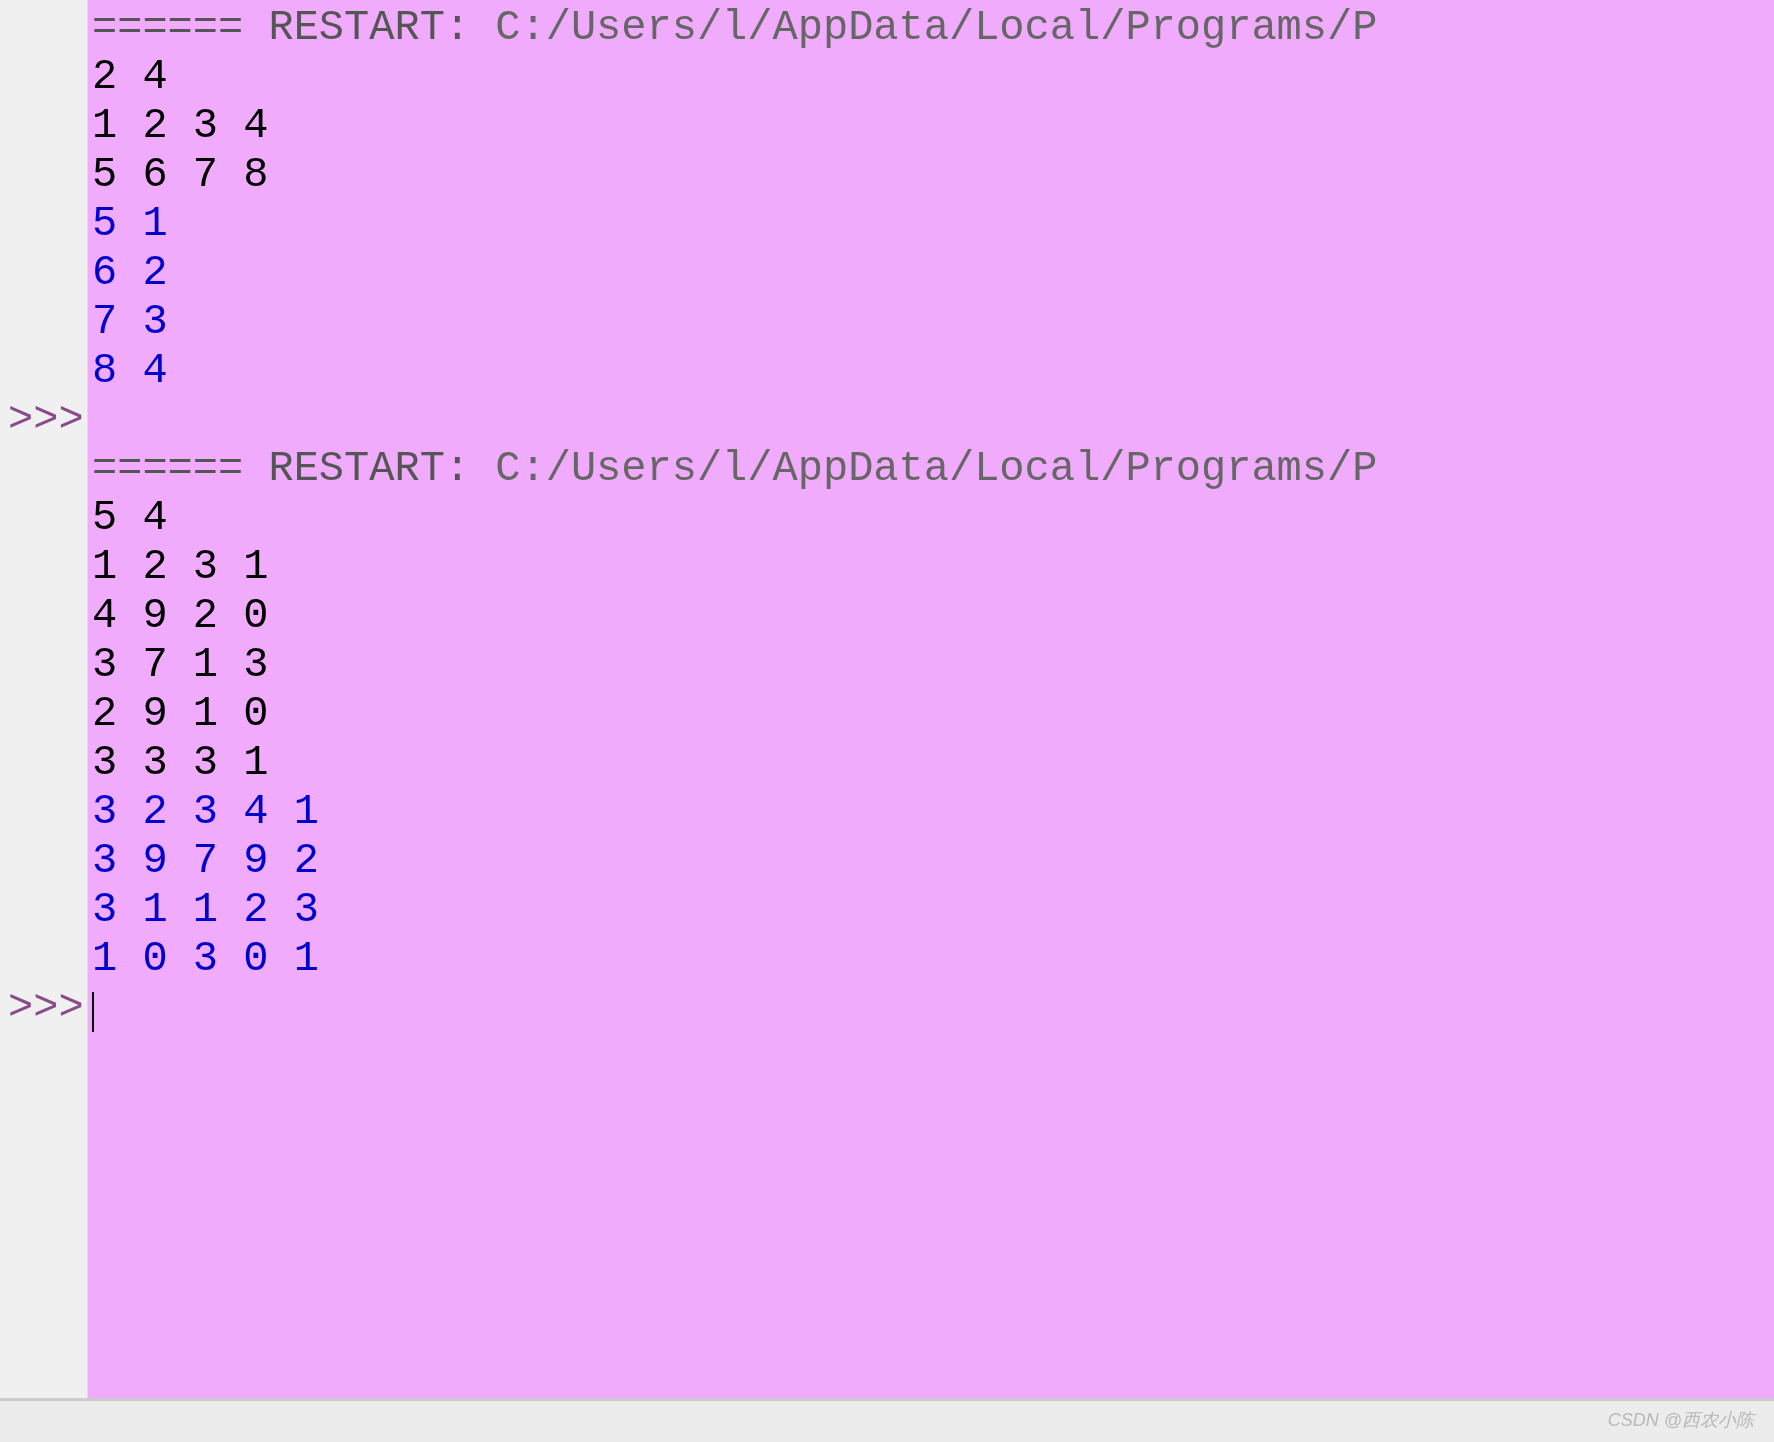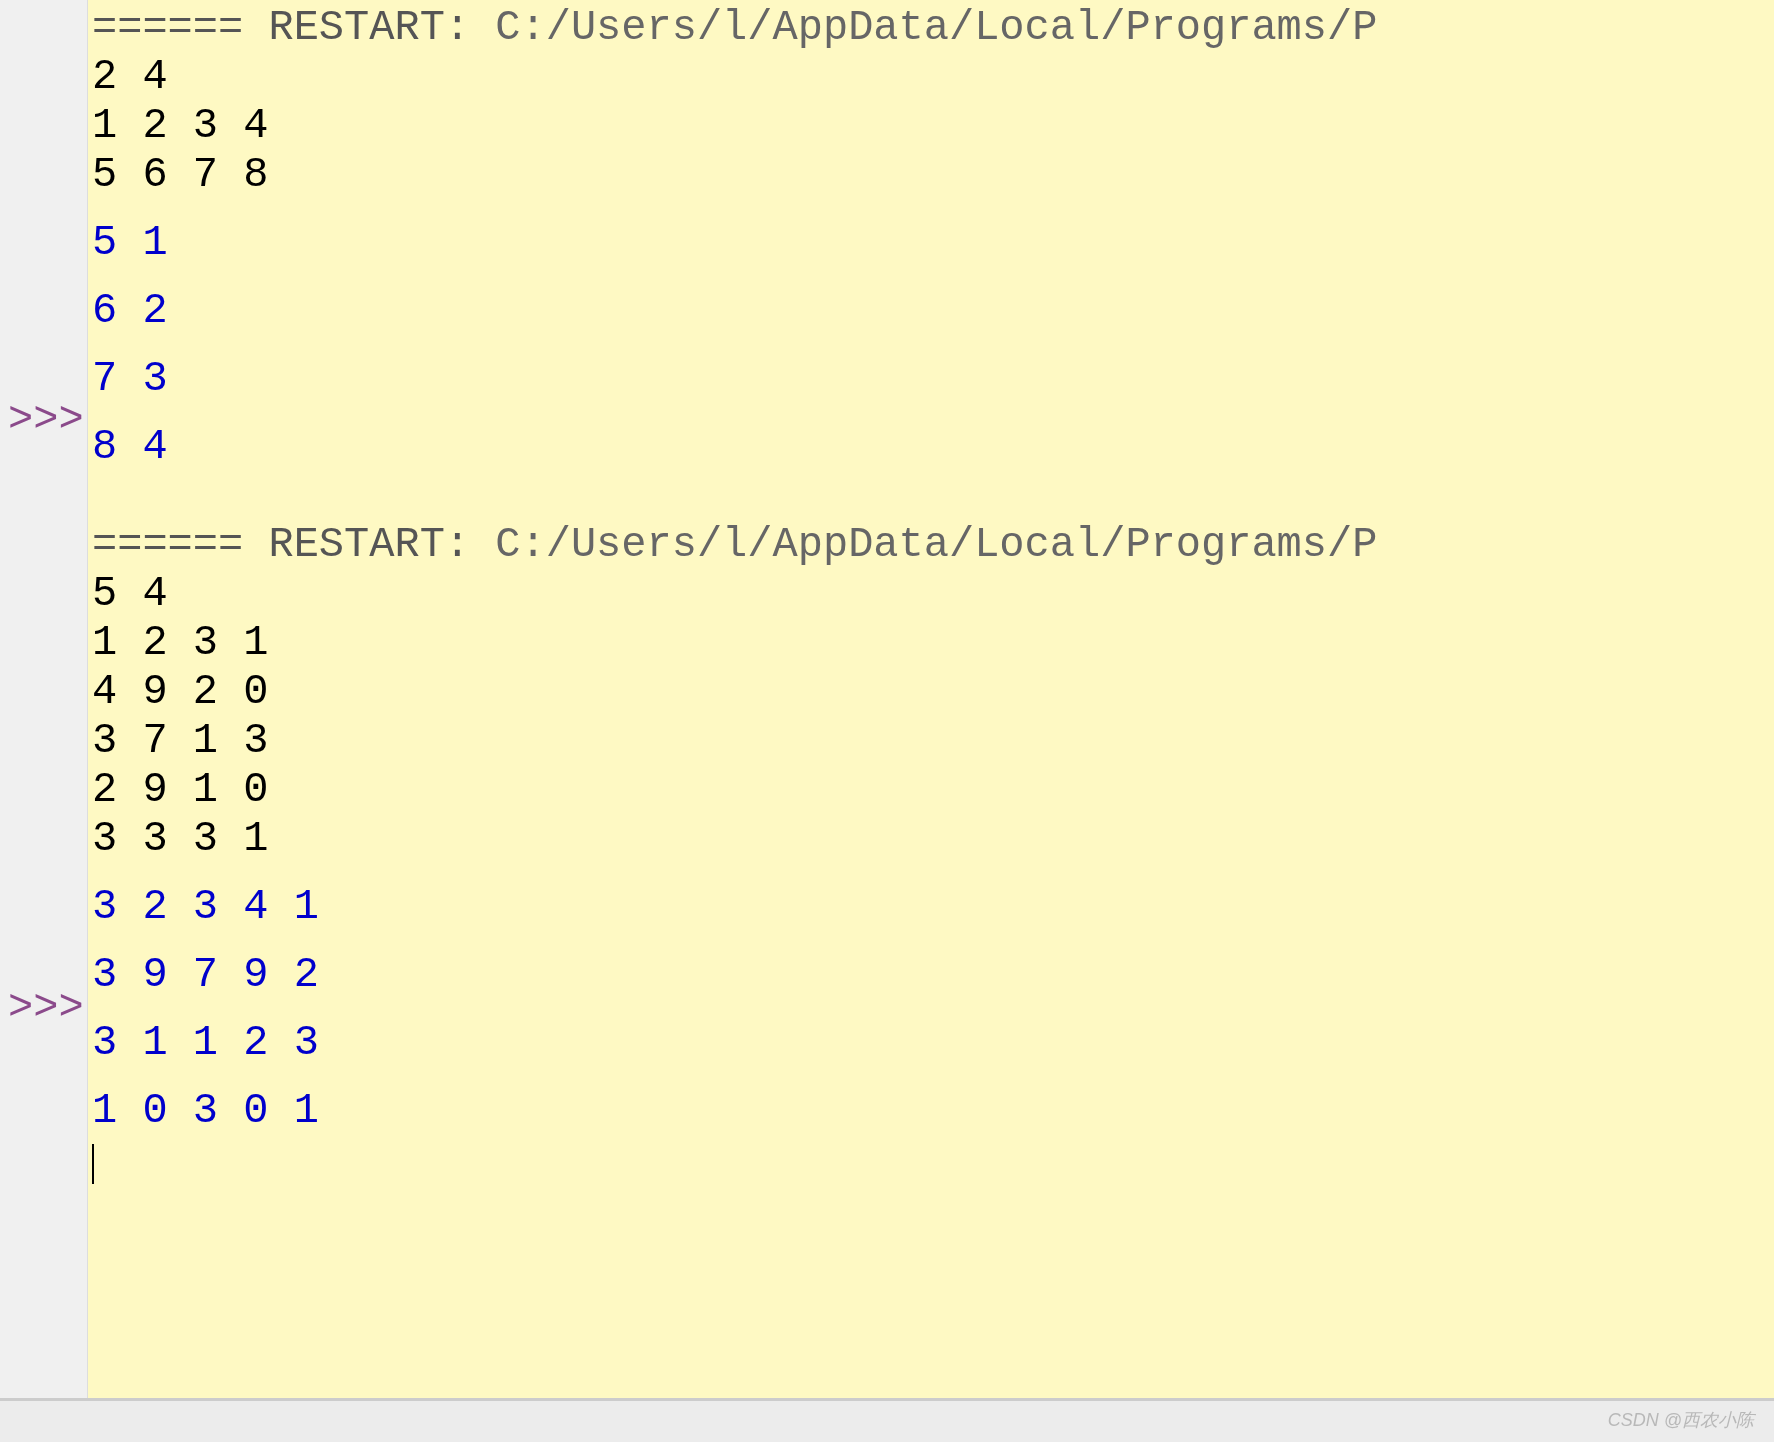--- a/index.html
+++ b/index.html
@@ -28,21 +28,21 @@
     .gutter {
       width: 88px;
       min-width: 88px;
       background: #f0f0f0;
       border-right: 1px solid #ddd;
       padding-top: 4px;
     }
     
     .content-area {
       flex: 1;
-      background: #fef9c3;
+      background: #f0abfc;
       padding-left: 4px;
       padding-top: 4px;
       white-space: pre;
       overflow: hidden;
       line-height: 1.18;
     }
     
     .prompt {
       color: #8b4a8b;
       font-weight: normal;
@@ -62,21 +62,20 @@
     .restart-path {
       color: #666;
     }
     
     .input-text {
       color: #000;
     }
     
     .output-text {
       color: #0000cc;
-      margin-top: 19px;
     }
     
     .line {
       display: block;
       height: 49px;
     }
     
     .cursor {
       display: inline-block;
       width: 2px;

